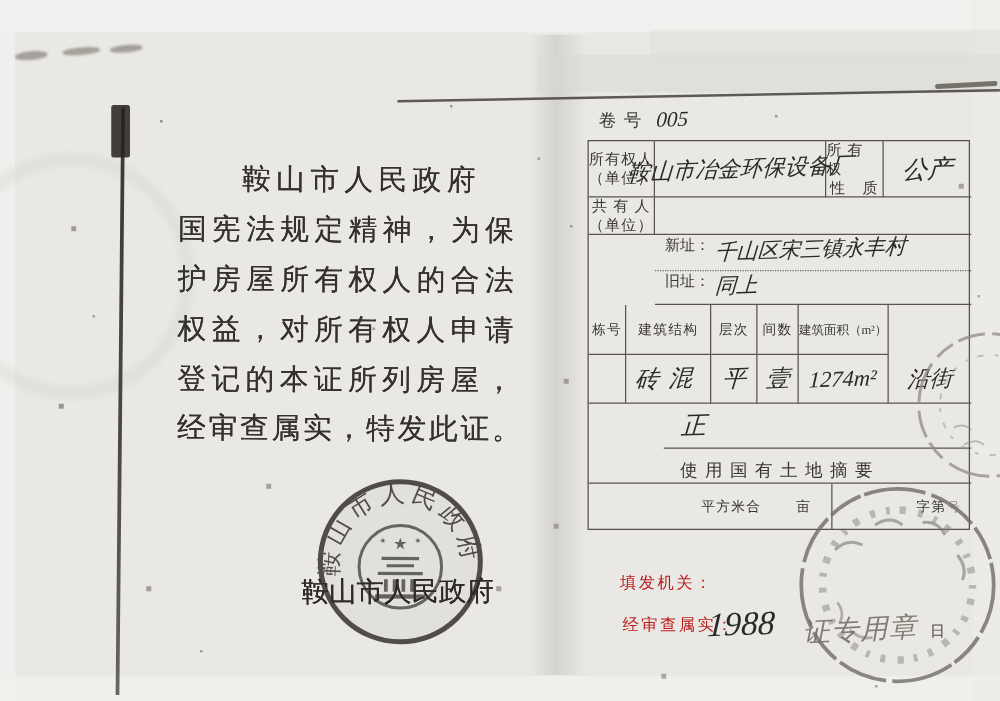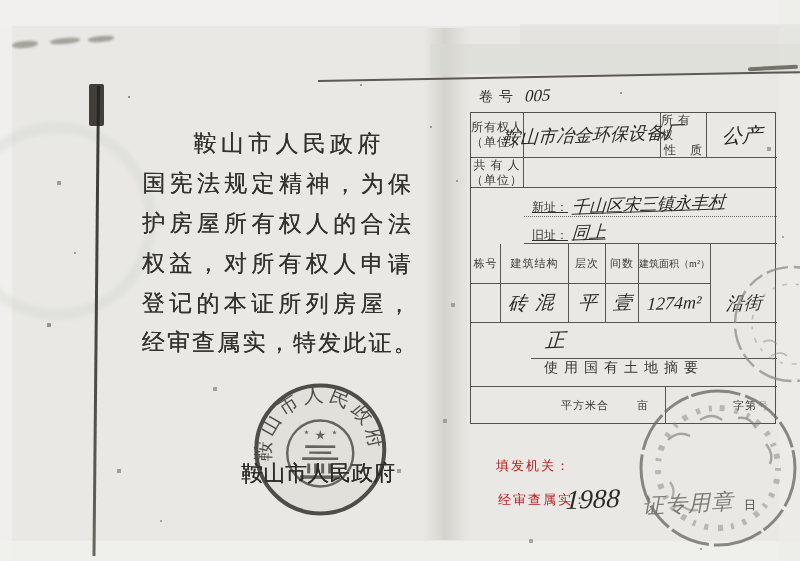--- a/index.html
+++ b/index.html
@@ -67,24 +67,24 @@
   .cell{position:absolute;box-sizing:border-box;border-right:1px solid #5a564f;
     border-bottom:1px solid #5a564f;overflow:visible;}
   .cell.noright{border-right:none;}
   .cell.nobottom{border-bottom:none;}
   .lab{display:flex;flex-direction:column;align-items:center;justify-content:center;
     font-size:12px;line-height:15px;color:#3b3834;letter-spacing:1px;}
   .ctr{display:flex;align-items:center;justify-content:center;}
   .hdr{font-size:11px;color:#3b3834;letter-spacing:1px;}
   .hdr.small{font-size:10px;letter-spacing:0;}
   .addr-row{position:absolute;left:0;width:100%;box-sizing:border-box;padding-left:8px;
-    display:flex;align-items:flex-end;text-decoration:underline;}
+    display:flex;align-items:flex-start;}
   .addr-label{font-size:12px;color:#3b3834;}
   .dotted{border-bottom:1px dotted #6d6961;}
-  .land-title{display:flex;align-items:flex-start;justify-content:center;font-size:14px;
+  .land-title{display:flex;align-items:flex-end;justify-content:center;font-size:14px;
     letter-spacing:6px;color:#39362f;}
   .issue-line{position:absolute;white-space:nowrap;font-size:13px;letter-spacing:2px;color:#b91c1c;}
   .date-hand{position:absolute;left:566px;top:484px;font-size:27px;}
   .date-sealtext{position:absolute;left:642px;top:489px;font-size:22px;color:#6f6b62;
     transform:rotate(-3deg);letter-spacing:1px;opacity:.85;white-space:nowrap;}
   .date-suffix{position:absolute;left:744px;top:497px;font-size:12px;color:#4a463f;}
   .seal-br{position:absolute;left:634px;top:386px;width:168px;height:168px;opacity:.8;}
   .circle-mid{position:absolute;left:733px;top:264px;width:130px;height:130px;opacity:.75;}
 </style>
 </head>

